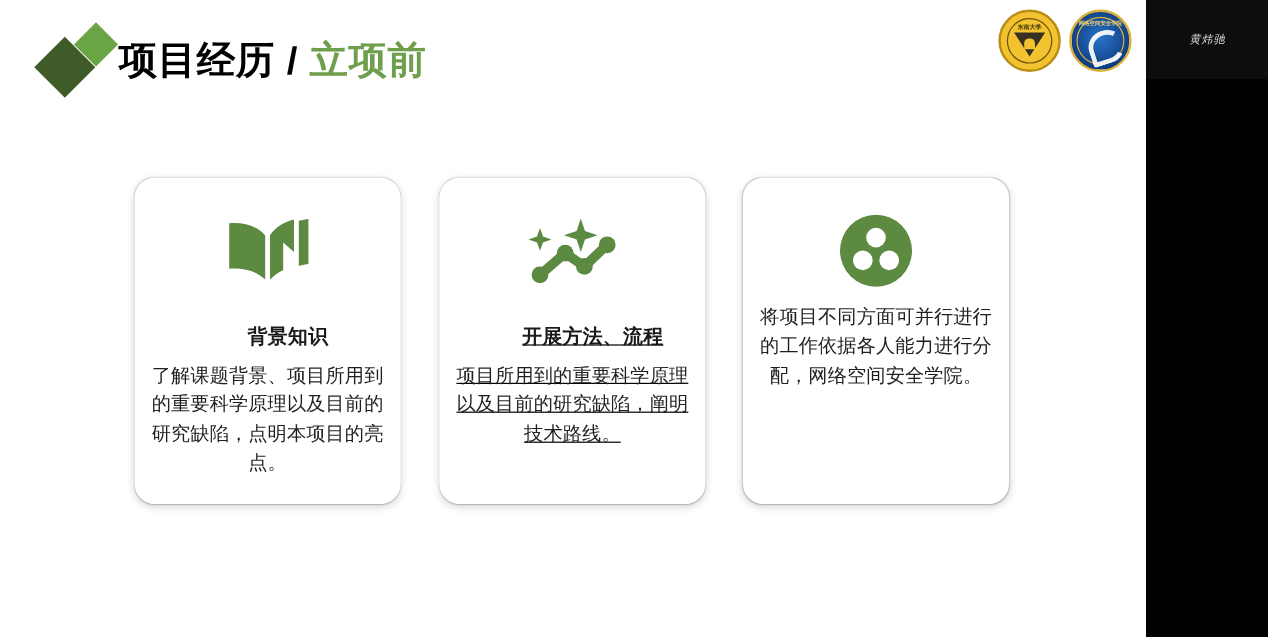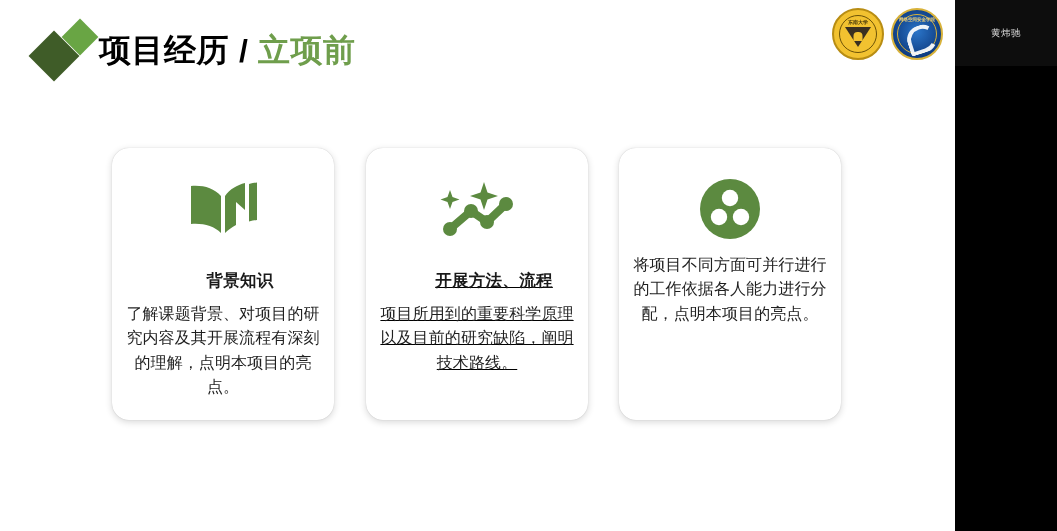--- a/index.html
+++ b/index.html
@@ -234,20 +234,21 @@
   }
 
   
   #video-panel {
     position: absolute;
     left: 955px;
     top: 0;
     width: 102px;
     height: 531px;
     background: #000000;
+    font-style: italic;
   }
   #video-tile {
     position: absolute;
     left: 0; top: 0;
     width: 102px;
     height: 66px;
     background: #0d0d0d;
     display: flex;
     align-items: center;
     justify-content: center;
@@ -298,21 +299,21 @@
 
     <div class="card card-0">
       <div class="card-icon">
         <svg width="72" height="58" viewBox="0 0 72 58" aria-hidden="true">
           <path d="M34 16 C27 8 16 5 4 6 L4 44 C16 43 27 46 34 53 Z" fill="#5c8a40"></path>
           <path d="M38 16 C43 9 50 5 58 3 L58 30 L49 22 L49 45 C45 47 41 50 38 53 Z" fill="#5c8a40"></path>
           <path d="M62 4 C65 3.2 68 2.6 70 2.4 L70 40 C68 40.2 65 40.8 62 41.6 Z" fill="#5c8a40"></path>
         </svg>
       </div>
       <div class="card-title">背景知识</div>
-      <div class="card-body">了解课题背景、对项目的研究内容及其开展流程有深刻的理解，点明本项目的亮点。</div>
+      <div class="card-body">了解课题背景、项目所用到的重要科学原理以及目前的研究缺陷，点明本项目的亮点。</div>
     </div>
 
     <div class="card card-1">
       <div class="card-icon">
         <svg width="82" height="58" viewBox="0 0 82 58" aria-hidden="true">
           <path d="M14 10 L16.5 17 L23.5 19.5 L16.5 22 L14 29 L11.5 22 L4.5 19.5 L11.5 17 Z" fill="#5c8a40"></path>
           <path d="M48 2 L51.5 12.5 L62 16 L51.5 19.5 L48 30 L44.5 19.5 L34 16 L44.5 12.5 Z" fill="#5c8a40"></path>
           <polyline points="14,49 35,31 51,42 70,24" fill="none" stroke="#5c8a40" stroke-width="8" stroke-linecap="round" stroke-linejoin="round"></polyline>
           <circle cx="14" cy="49" r="7" fill="#5c8a40"></circle>
           <circle cx="35" cy="31" r="7" fill="#5c8a40"></circle>
@@ -326,21 +327,21 @@
 
     <div class="card card-2">
       <div class="card-icon">
         <svg width="62" height="62" viewBox="0 0 62 62" aria-hidden="true">
           <circle cx="31" cy="31" r="30" fill="#5c8a40"></circle>
           <circle cx="31" cy="20" r="8.2" fill="#ffffff"></circle>
           <circle cx="20" cy="39" r="8.2" fill="#ffffff"></circle>
           <circle cx="42" cy="39" r="8.2" fill="#ffffff"></circle>
         </svg>
       </div>
-      <div class="card-body">将项目不同方面可并行进行的工作依据各人能力进行分配，点明本项目的亮点。</div>
+      <div class="card-body">将项目不同方面可并行进行的工作依据各人能力进行分配，网络空间安全学院。</div>
     </div>
 
   </div>
 </div>
 
 <div id="video-panel">
   <div id="video-tile">
     <span id="video-tile-name">黄炜驰</span>
   </div>
 </div>

